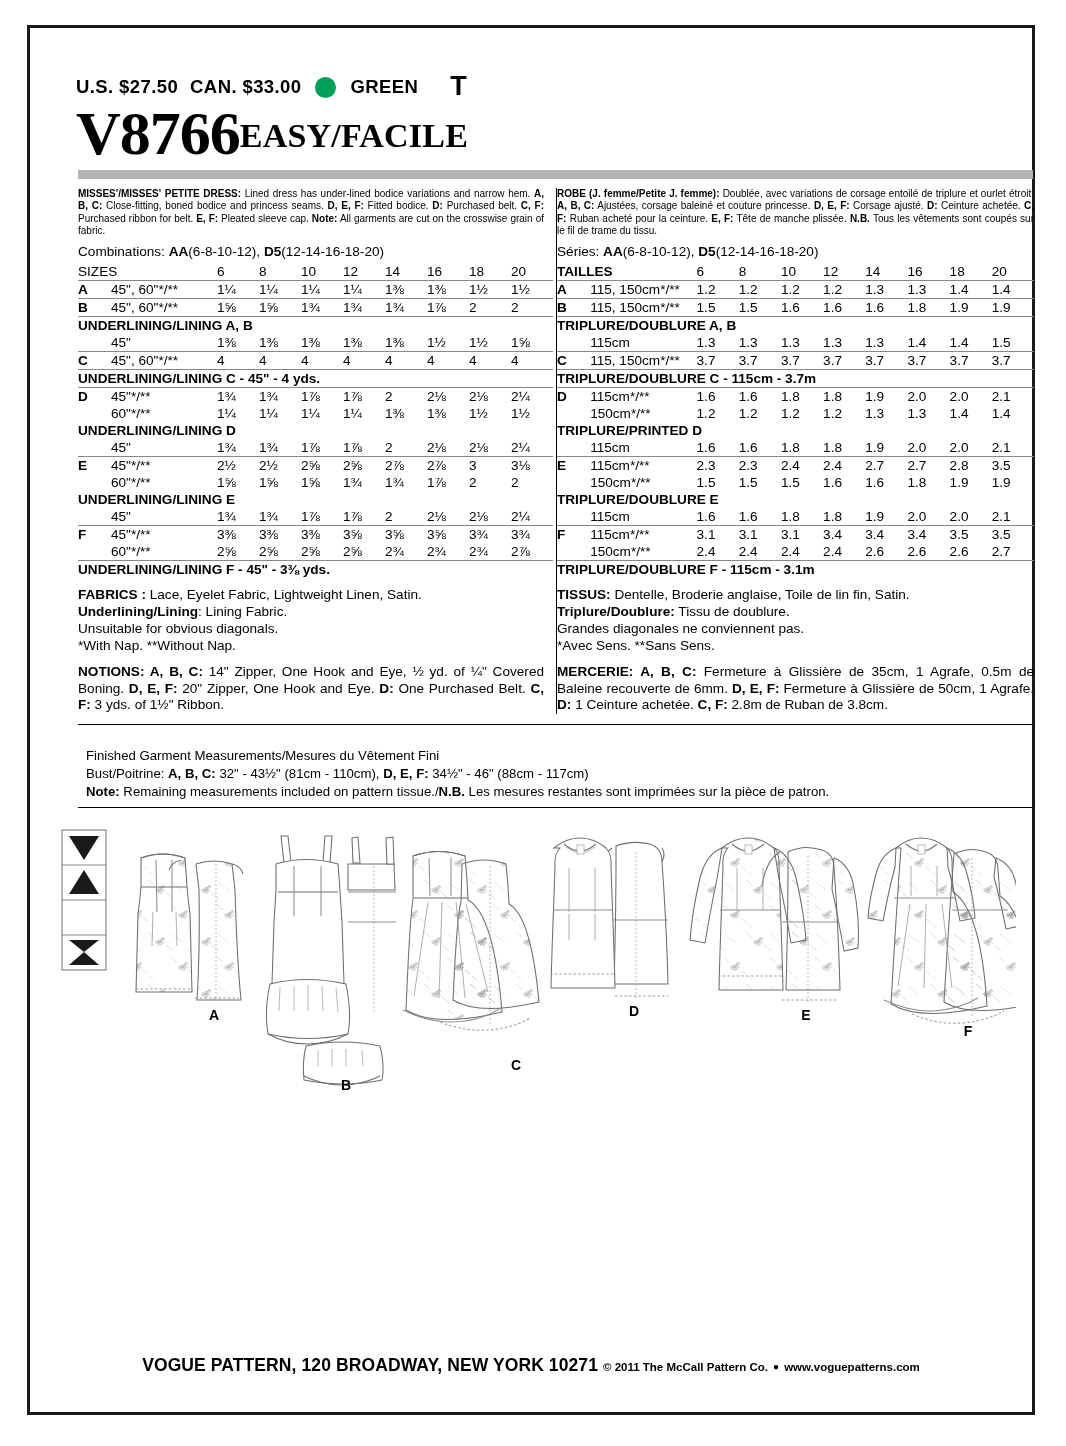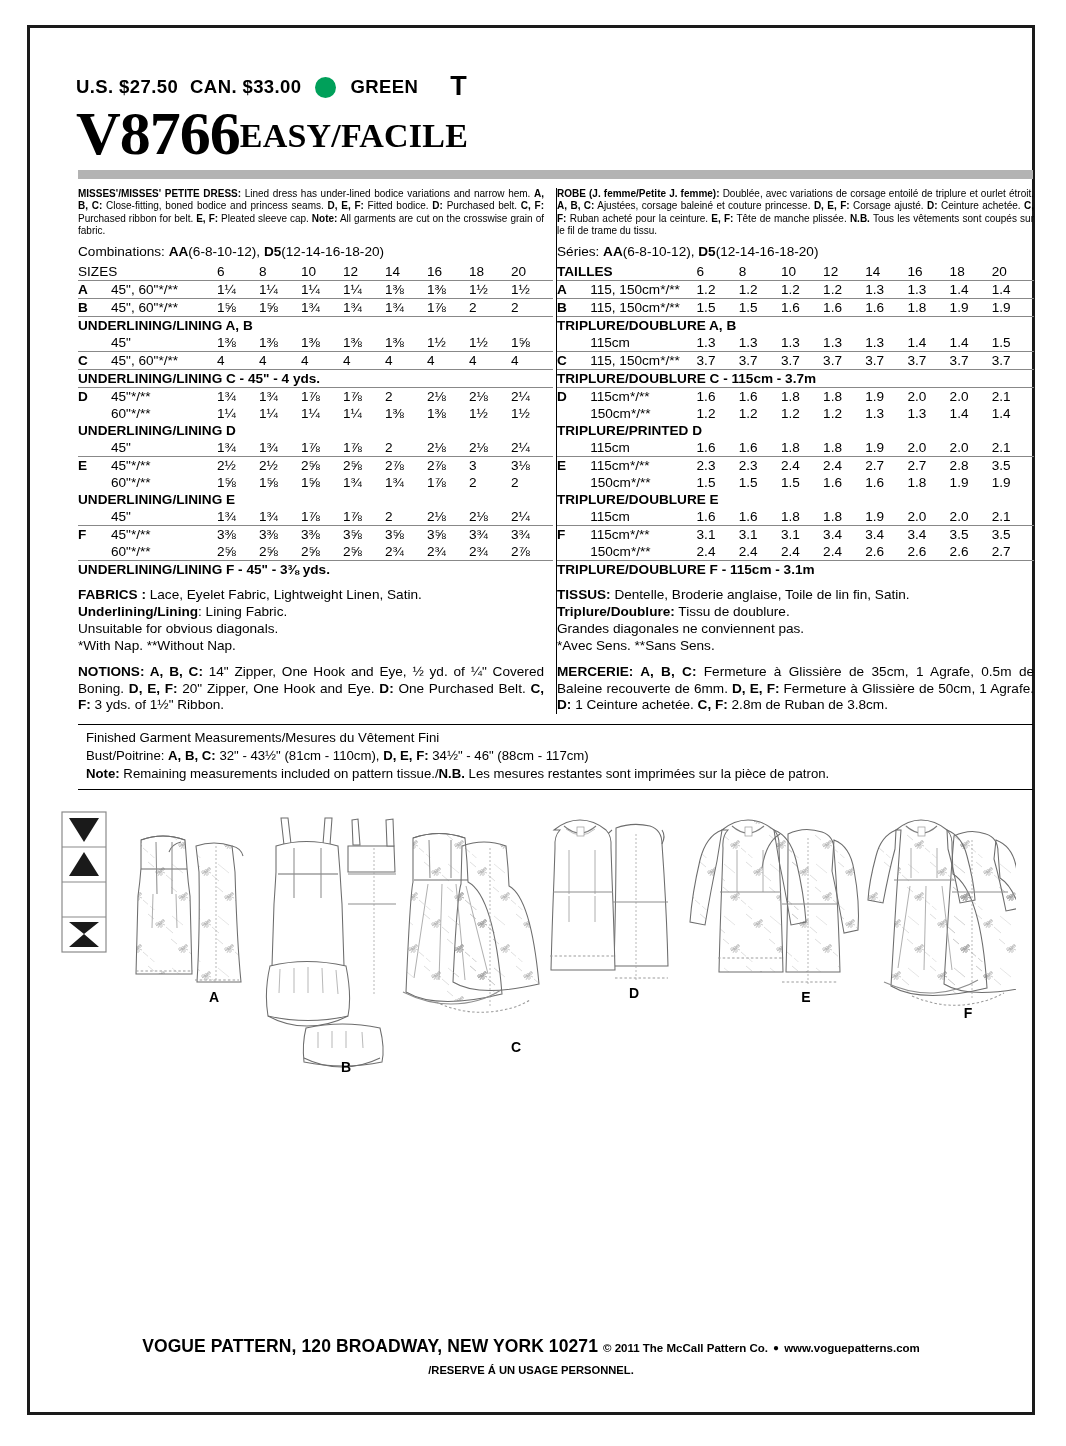--- a/index.html
+++ b/index.html
@@ -139,21 +139,21 @@
     text-align: justify;
     margin: 9px 0 0 0;
   }
 
   
   .meas-band {
     margin: 10px 22px 16px 22px;
     width: 955px;
     border-top: 1.5px solid #000;
     border-bottom: 1.5px solid #000;
-    padding: 4px 0 6px 8px;
+    padding: 22px 0 6px 8px;
     box-sizing: border-box;
   }
   .meas-line {
     font-size: 13.2px;
     line-height: 1.35;
     white-space: nowrap;
   }
 
   
   .illus {
@@ -729,17 +729,16 @@
     </svg>
   </div>
 
   <div class="footer">
     <div class="foot1">
       <span>VOGUE PATTERN, 120 BROADWAY, NEW YORK 10271</span>
       <span class="small">© 2011 The McCall Pattern Co.</span>
       <span class="bullet">●</span>
       <span class="small">www.voguepatterns.com</span>
     </div>
-    <div class="foot3">/RESERVE Á UN USAGE PERSONNEL.</div>
   </div>
 
 </div>
 </div>
 
 </body></html>

